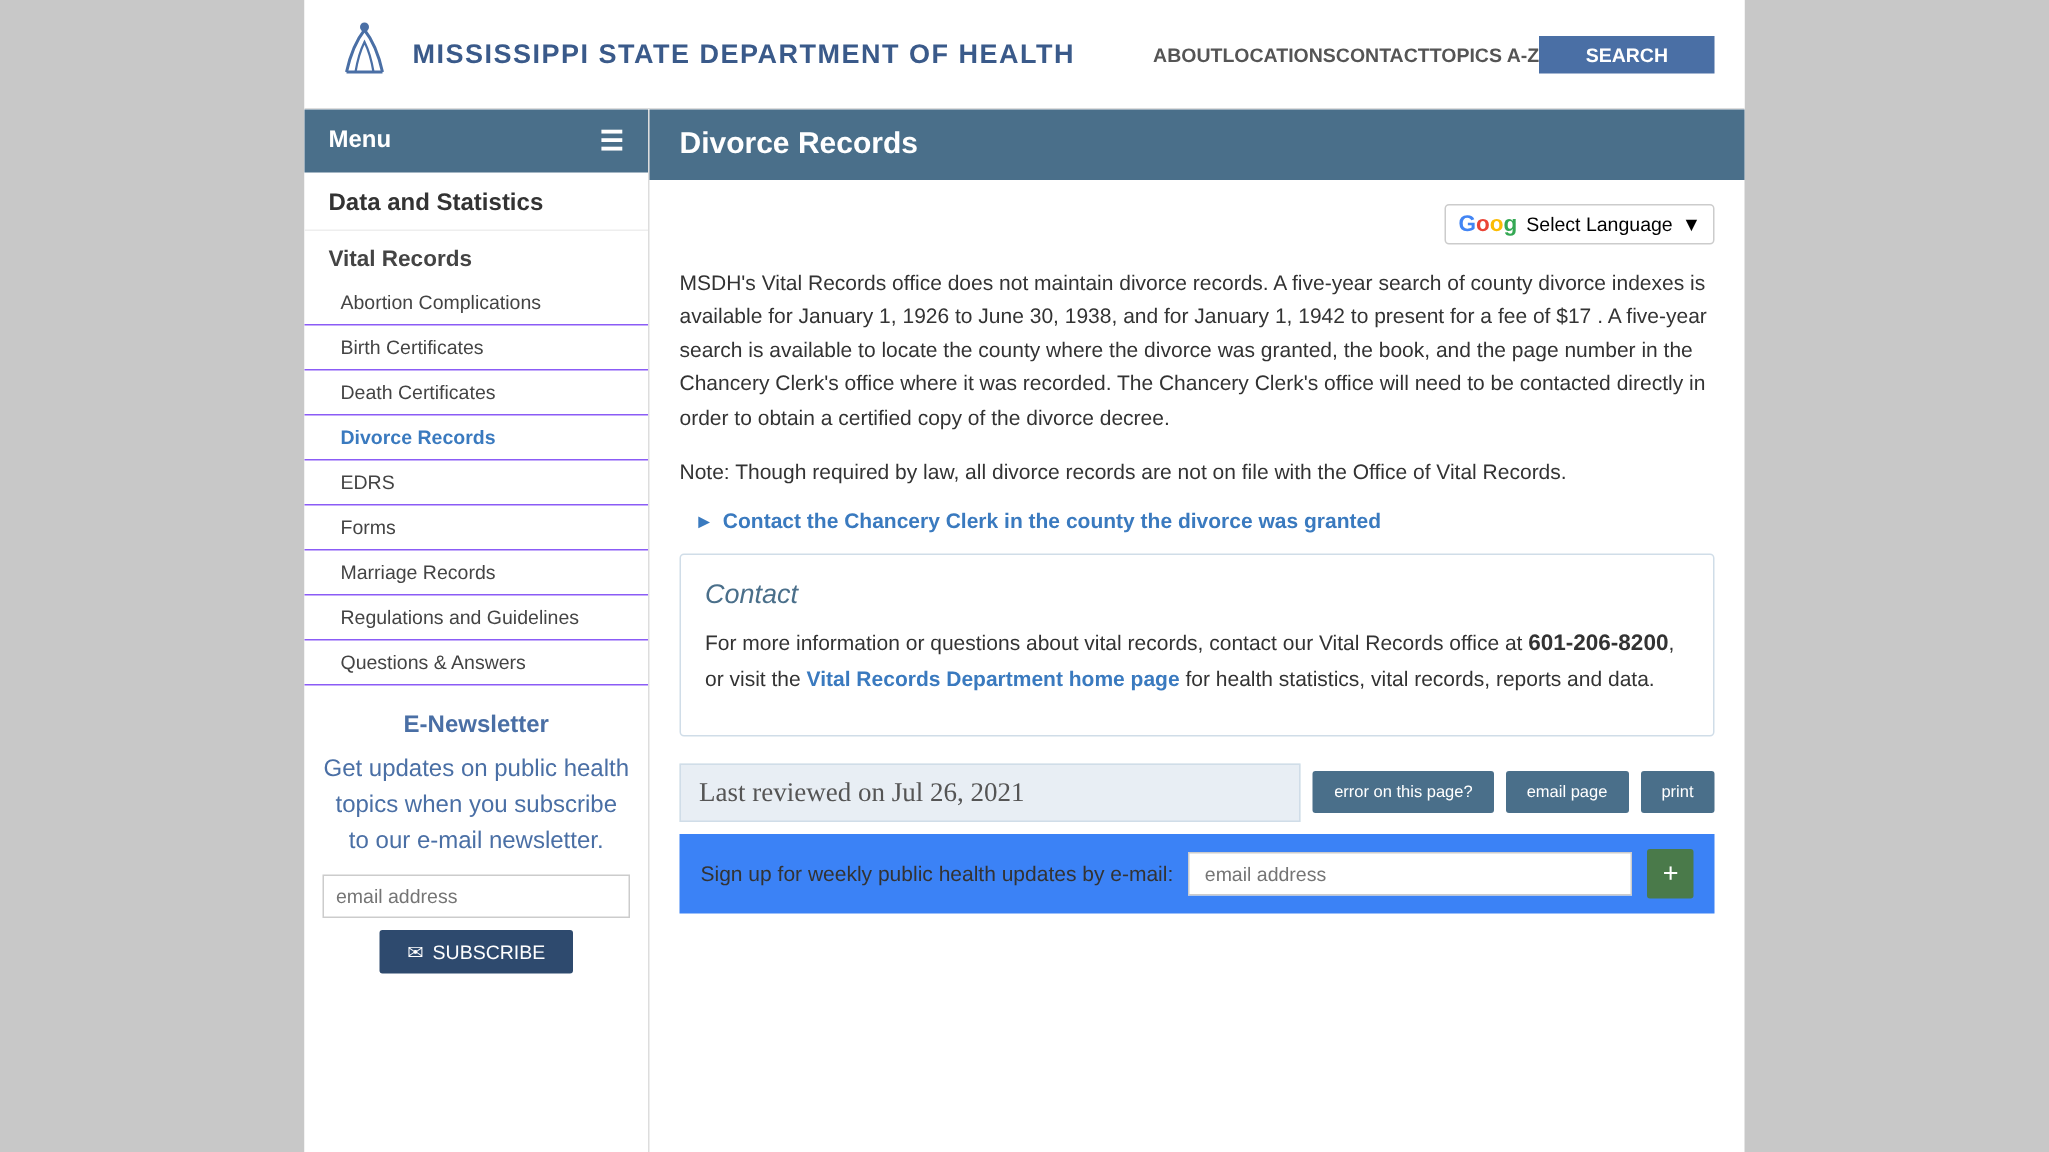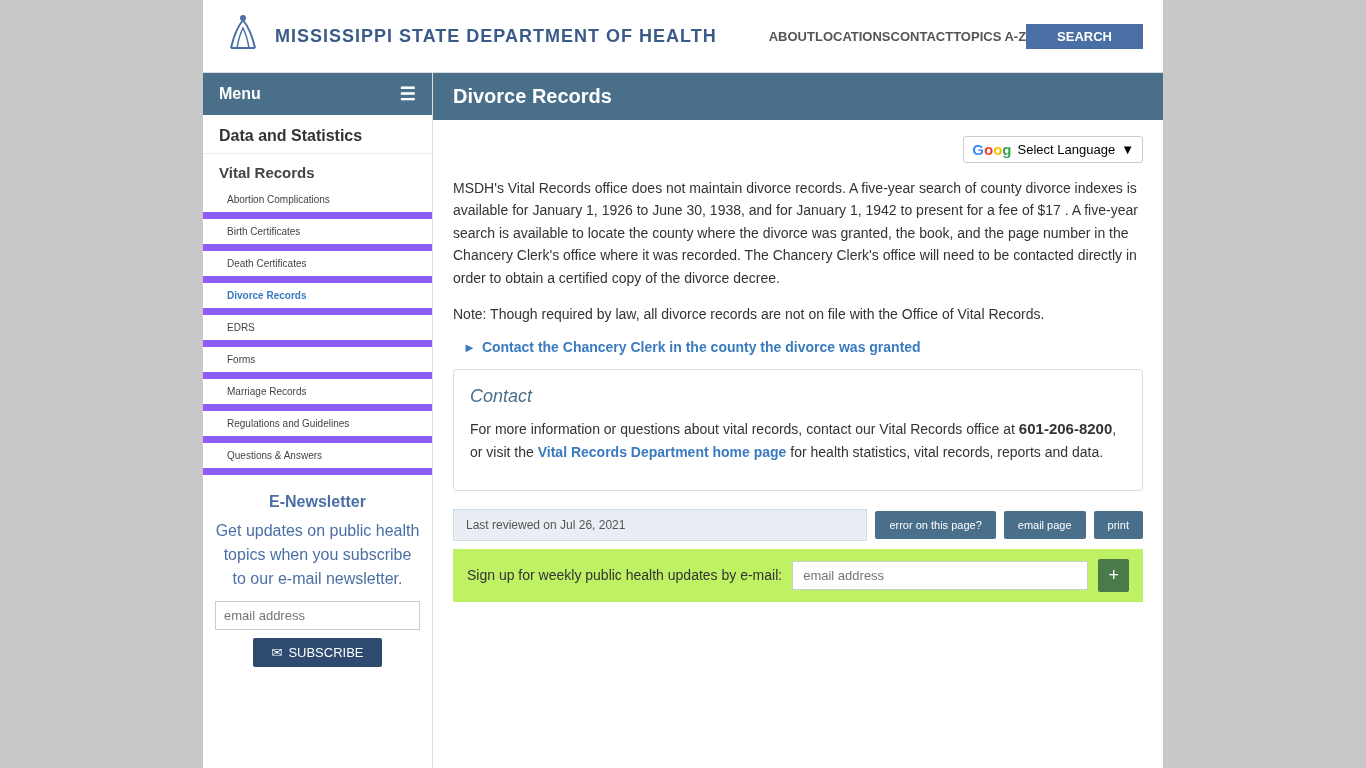--- a/index.html
+++ b/index.html
@@ -99,25 +99,25 @@
     }
     .sidebar-group-title {
       padding: 10px 16px 6px 16px;
       font-size: 15px;
       font-weight: bold;
       color: #444;
     }
     .sidebar-item {
       display: block;
       padding: 7px 16px 7px 24px;
-      font-size: 10px;
+      font-size: 13px;
       color: #444;
       text-decoration: none;
       cursor: pointer;
-      border-bottom: 7px solid #8b5cf6;
+      border-bottom: 1px solid #8b5cf6;
     }
     .sidebar-item.active {
       color: #3a7abf;
       font-weight: bold;
     }
     
     #enewsletter-box {
       margin: 18px 12px 10px 12px;
       text-align: center;
     }
@@ -246,36 +246,37 @@
       display: flex;
       align-items: center;
       margin-top: 18px;
       gap: 8px;
       background: #fff;
     }
     #last-reviewed {
       flex: 1;
       background: #e8eef4;
       padding: 8px 12px;
-      font-size: 12px;
+      font-size: 18px;
       color: #555;
       border: 1px solid #d0dde8;
+      font-family: Liberation Serif, serif;
     }
     .footer-btn {
       background: #4a6f8a;
       color: #fff;
       border: none;
       padding: 8px 14px;
       font-size: 11px;
       cursor: pointer;
       border-radius: 2px;
     }
     
     #signup-row {
-      background: #bef264;
+      background: #3b82f6;
       display: flex;
       align-items: center;
       padding: 10px 14px;
       margin-top: 8px;
       gap: 10px;
     }
     #signup-label {
       font-size: 14px;
       color: #333;
     }

